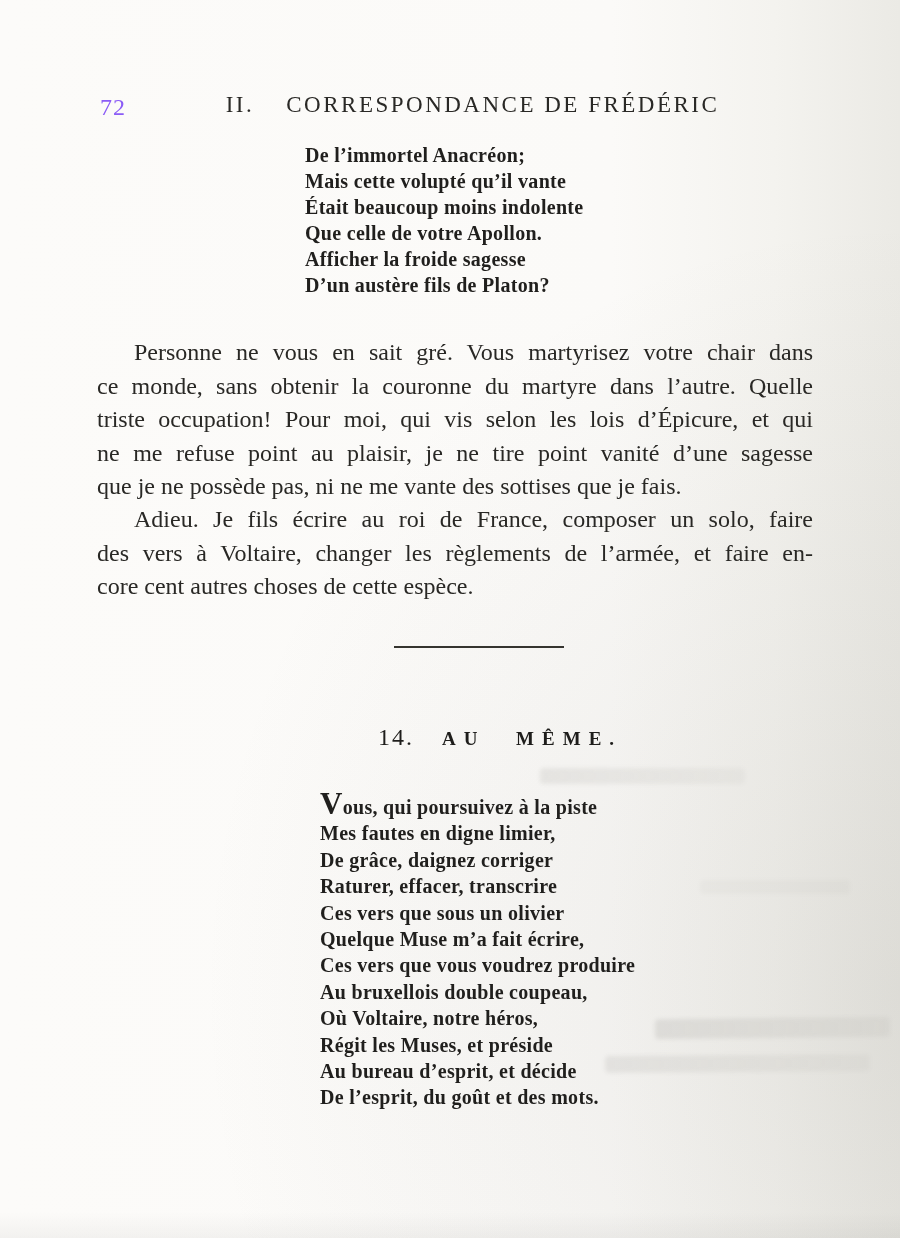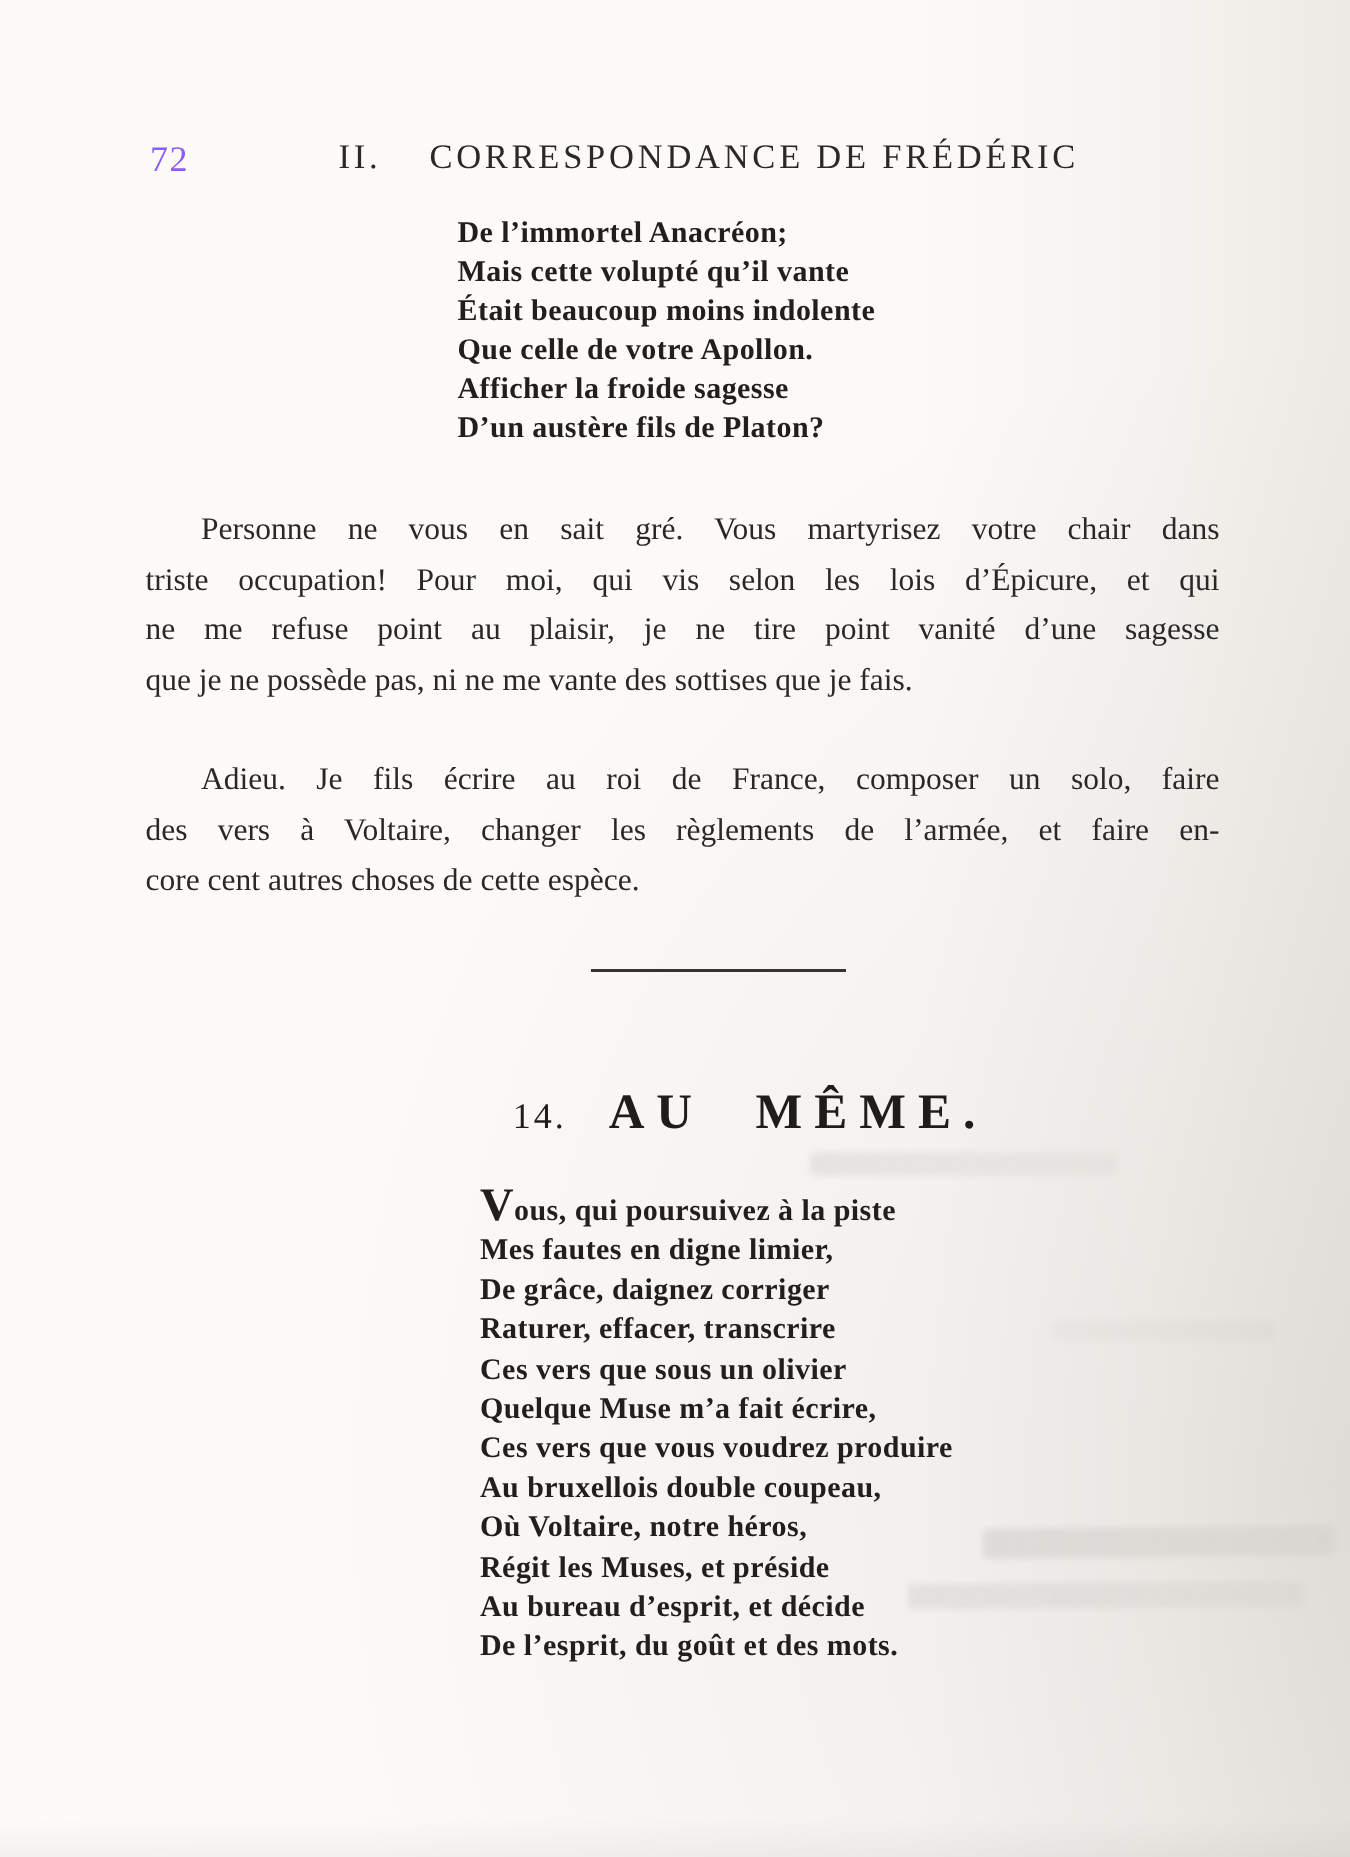--- a/index.html
+++ b/index.html
@@ -38,21 +38,21 @@
   .poem-jordan {
     left: 320px; top: 794px;
     font-size: 20px; line-height: 26.4px;
   }
   .poem-jordan .poem-line:first-child::first-letter {
     font-size: 31px; line-height: 10px;
   }
 
   .para {
     left: 97px; width: 716px;
-    font-size: 21px; line-height: 33.6px;
+    font-size: 24px; line-height: 33.6px;
     color: #292825;
   }
   .para-1 { top: 336px; }
   .para-2 { top: 503px; }
   .prose-line { text-align: justify; text-align-last: justify; white-space: normal; }
   .prose-line:last-child { text-align-last: left; }
   .para .prose-line:first-child { padding-left: 37px; }
 
   .section-divider {
     left: 394px; top: 646px; width: 170px; height: 0;
@@ -61,21 +61,21 @@
 
   .section-heading {
     left: 60px; top: 724px; width: 880px;
     text-align: center; white-space: nowrap; color: #1e1d1b;
   }
   .section-number {
     font-size: 24px; font-weight: 400; margin-right: 28px;
     letter-spacing: 2px;
   }
   .section-title {
-    font-size: 33px; font-weight: bold;
+    font-size: 19px; font-weight: bold;
     letter-spacing: 8px; word-spacing: 18px;
   }
 
   
   .ghost {
     filter: blur(2px); opacity: 0.14; pointer-events: none;
     border-radius: 4px;
   }
   .ghost-a { left: 540px; top: 768px; width: 205px; height: 16px;
     background: linear-gradient(90deg, rgba(110,108,100,0.8), rgba(110,108,100,0.35)); }
@@ -105,20 +105,21 @@
     <div class="poem-line">De l’immortel Anacréon;</div>
     <div class="poem-line">Mais cette volupté qu’il vante</div>
     <div class="poem-line">Était beaucoup moins indolente</div>
     <div class="poem-line">Que celle de votre Apollon.</div>
     <div class="poem-line">Afficher la froide sagesse</div>
     <div class="poem-line">D’un austère fils de Platon?</div>
   </div>
 
 <div class="abs para para-1">
     <div class="prose-line">Personne ne vous en sait gré. Vous martyrisez votre chair dans</div>
+    <div class="prose-line">ce monde, sans obtenir la couronne du martyre dans l’autre. Quelle</div>
     <div class="prose-line">triste occupation! Pour moi, qui vis selon les lois d’Épicure, et qui</div>
     <div class="prose-line">ne me refuse point au plaisir, je ne tire point vanité d’une sagesse</div>
     <div class="prose-line">que je ne possède pas, ni ne me vante des sottises que je fais.</div>
   </div>
 
 <div class="abs para para-2">
     <div class="prose-line">Adieu. Je fils écrire au roi de France, composer un solo, faire</div>
     <div class="prose-line">des vers à Voltaire, changer les règlements de l’armée, et faire en-</div>
     <div class="prose-line">core cent autres choses de cette espèce.</div>
   </div>

